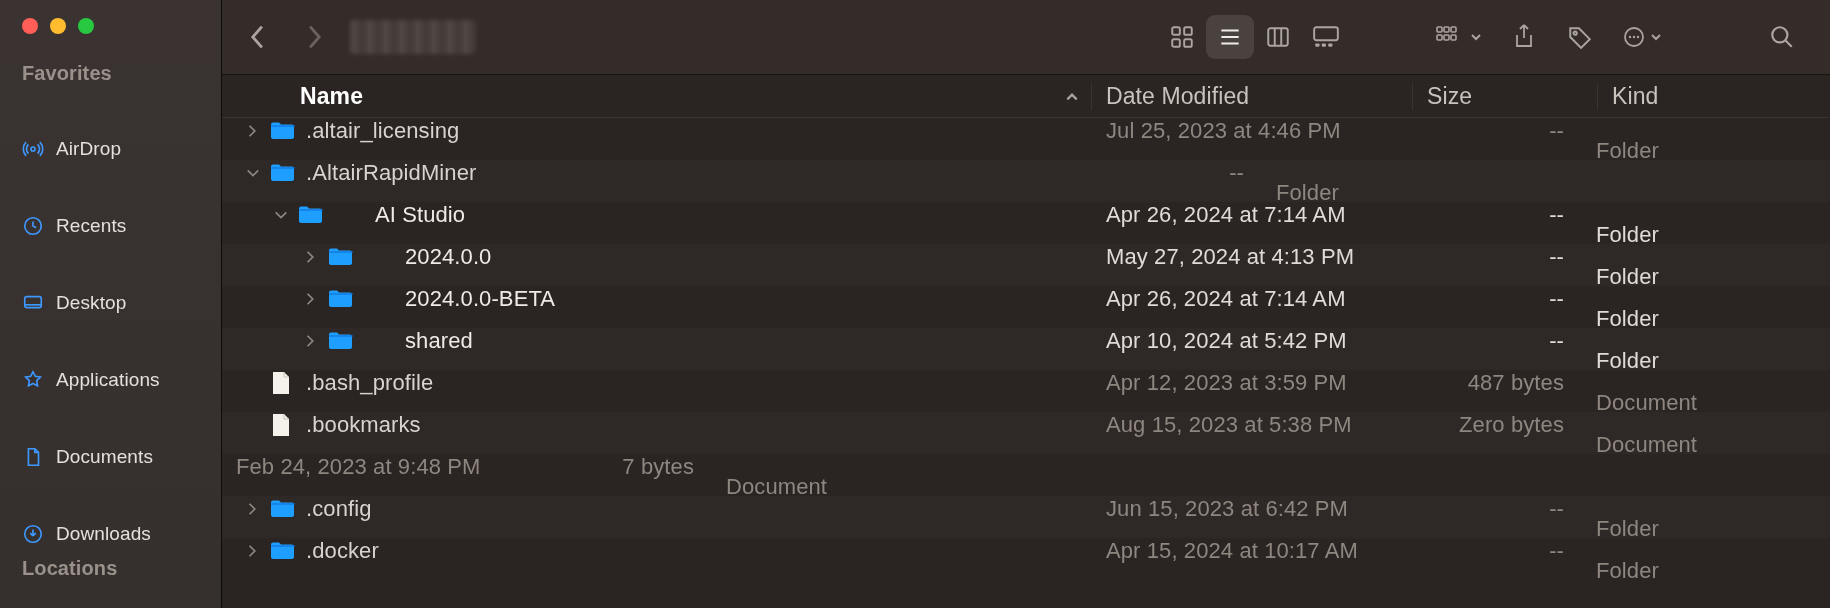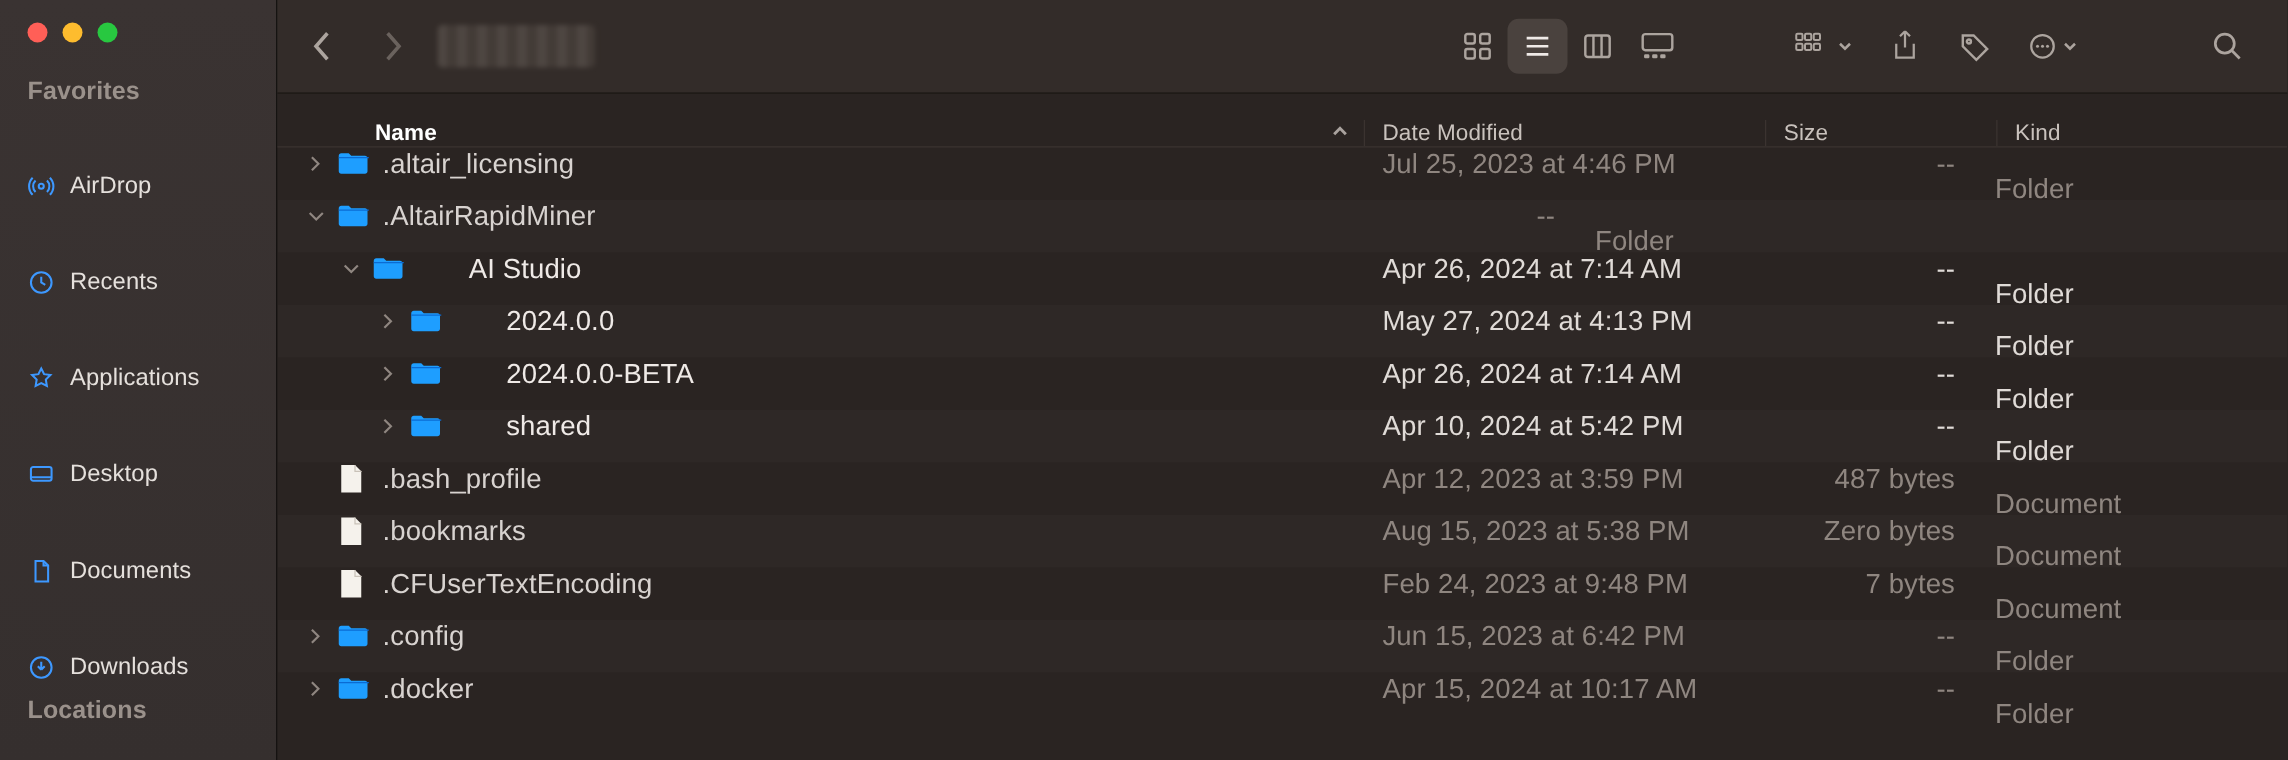--- a/index.html
+++ b/index.html
@@ -72,24 +72,24 @@
   .title-blur{
     width:126px;height:34px;border-radius:4px;margin-left:4px;margin-right:8px;
     background:repeating-linear-gradient(90deg,#5a524d 0 8px,#4a423d 8px 16px);
     filter:blur(2px);opacity:.7;
   }
   .tgroup{display:flex;gap:0;}
 
   
   .cols{
     height:42px;flex:0 0 42px;
-    display:flex;align-items:flex-end;
+    display:flex;align-items:center;
     background:var(--bg);
     border-bottom:1px solid var(--col-line);
-    color:#c9c2bd;font-size:18px;font-weight:400;
+    color:#c9c2bd;font-size:23px;font-weight:400;
   }
   .col-name{flex:0 0 870px;padding-left:78px;font-weight:700;color:#fff;display:flex;align-items:center;justify-content:space-between;padding-right:12px;box-sizing:border-box;border-right:1px solid var(--col-line);}
   .col-date{flex:0 0 306px;padding-left:14px;border-right:1px solid var(--col-line);}
   .col-size{flex:0 0 170px;padding-left:14px;border-right:1px solid var(--col-line);}
   .col-kind{flex:1;padding-left:14px;}
   .sort-chev{opacity:.8;color:#c9c2bd;}
 
   
   .rows{flex:1;overflow:hidden;}
   .row{
@@ -142,33 +142,33 @@
       <svg viewBox="0 0 24 24" width="22" height="22" fill="none" stroke="currentColor" stroke-width="1.8">
           <circle cx="12" cy="12" r="9"></circle>
           <path d="M12 7v5l3.5 2"></path>
         </svg>
     </span>
     <span>Recents</span>
   </div>
   <div class="nav-item">
     <span class="ic">
       <svg viewBox="0 0 24 24" width="22" height="22" fill="none" stroke="currentColor" stroke-width="1.8">
-          <path d="M12 3l2.5 5 5.5.8-4 3.9.9 5.5L12 15.8 7.1 18.2l.9-5.5-4-3.9L9.5 8z"></path>
-        </svg>
-    </span>
-    <span>Applications</span>
-  </div>
-  <div class="nav-item">
-    <span class="ic">
-      <svg viewBox="0 0 24 24" width="22" height="22" fill="none" stroke="currentColor" stroke-width="1.8">
           <rect x="3" y="5" width="18" height="12" rx="2"></rect>
           <path d="M3 14h18"></path>
         </svg>
     </span>
     <span>Desktop</span>
+  </div>
+  <div class="nav-item">
+    <span class="ic">
+      <svg viewBox="0 0 24 24" width="22" height="22" fill="none" stroke="currentColor" stroke-width="1.8">
+          <path d="M12 3l2.5 5 5.5.8-4 3.9.9 5.5L12 15.8 7.1 18.2l.9-5.5-4-3.9L9.5 8z"></path>
+        </svg>
+    </span>
+    <span>Applications</span>
   </div>
   <div class="nav-item">
     <span class="ic">
       <svg viewBox="0 0 24 24" width="22" height="22" fill="none" stroke="currentColor" stroke-width="1.8">
           <path d="M7 3h7l4 4v14H7z"></path>
           <path d="M14 3v4h4"></path>
         </svg>
     </span>
     <span>Documents</span>
   </div>
@@ -427,27 +427,20 @@
           <span class="ficon"><svg class="docicon" viewBox="0 0 22 24">
               <use href="#ico-doc"></use>
             </svg></span>
           <span class="fname">.bookmarks</span>
         </div>
         <div class="cell-date">Aug 15, 2023 at 5:38 PM</div>
         <div class="cell-size">Zero bytes</div>
         <div class="cell-kind">Document</div>
       </div>
       <div class="row d0">
-        <div class="cell-name">
-          <span class="disclosure"></span>
-          <span class="ficon"><svg class="docicon" viewBox="0 0 22 24">
-              <use href="#ico-doc"></use>
-            </svg></span>
-          <span class="fname">.CFUserTextEncoding</span>
-        </div>
         <div class="cell-date">Feb 24, 2023 at 9:48 PM</div>
         <div class="cell-size">7 bytes</div>
         <div class="cell-kind">Document</div>
       </div>
       <div class="row d0">
         <div class="cell-name">
           <span class="disclosure">
             <svg width="14" height="14" viewBox="0 0 16 16">
               <use href="#chev-right"></use>
             </svg>

